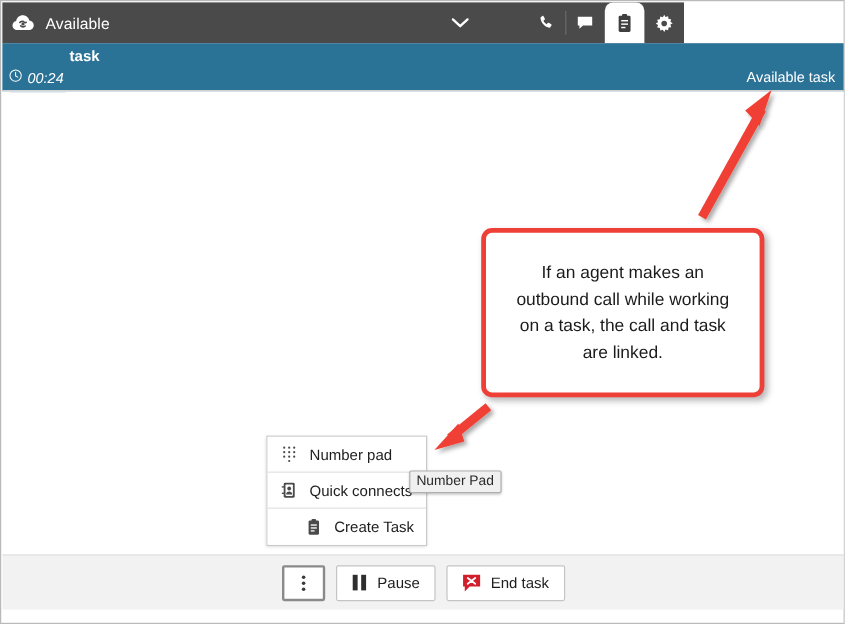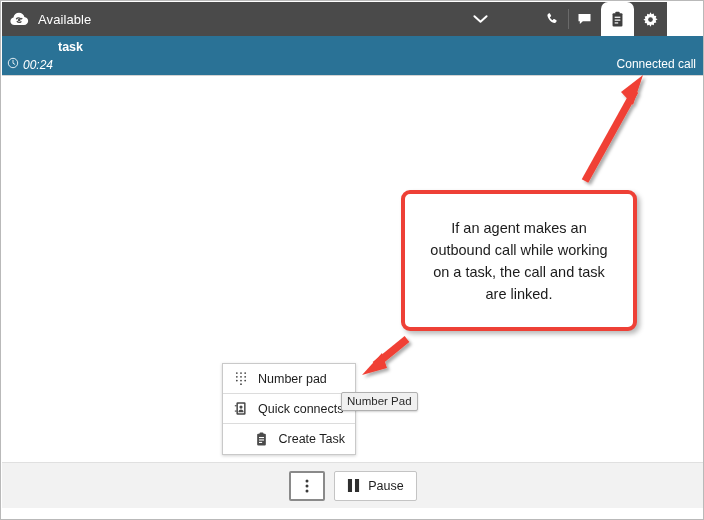--- a/index.html
+++ b/index.html
@@ -17,21 +17,21 @@
     box-sizing: border-box;
     border: 1px solid #b9b9b9;
     background: #ffffff;
     overflow: hidden;
   }
 
   
   .header {
     position: absolute;
     left: 1px; top: 1px;
-    width: 665px;
+    width: 568px;
     height: 34px;
     background: #4a4a4a;
     display: flex;
     align-items: center;
     box-sizing: border-box;
   }
   .logo-wrap {
     width: 34px;
     height: 34px;
     display: flex;
@@ -318,21 +318,21 @@
     <div class="task-title">task</div>
     <div class="task-timer">
       <span>
         <svg width="12" height="12" viewBox="0 0 24 24">
           <circle cx="12" cy="12" r="9.4" stroke="#ffffff" stroke-width="1.7" fill="none"></circle>
           <path d="M12 6.6v5.8l3.6 2.2" stroke="#ffffff" stroke-width="1.7" fill="none" stroke-linecap="round"></path>
         </svg>
       </span>
       <span>00:24</span>
     </div>
-    <div class="task-state">Connected call</div>
+    <div class="task-state">Available task</div>
   </div>
 
   <div class="canvas"></div>
 
   <div class="menu">
 
     <div class="menu-item">
       <span class="menu-icon">
         <svg width="14" height="15" viewBox="0 0 16 18">
           <g fill="#4a4a4a">
@@ -418,16 +418,25 @@
     <div class="fbtn">
       <span class="fbtn-icon">
         <svg width="13" height="15" viewBox="0 0 14 16">
           <rect x="1" y="1" width="4.4" height="14" fill="#2e2e2e"></rect>
           <rect x="8.6" y="1" width="4.4" height="14" fill="#2e2e2e"></rect>
         </svg>
       </span>
       <span>Pause</span>
     </div>
 
+    <div class="fbtn">
+      <span class="fbtn-icon">
+        <svg width="16" height="16" viewBox="0 0 18 18">
+          <path d="M1 1h16v11.2H7.2L2.6 16.8v-4.6H1z" fill="#d21f2b"></path>
+          <path d="M5.4 4.2 L12.4 9.6 M12.4 4.2 L5.4 9.6" stroke="#ffffff" stroke-width="1.7" stroke-linecap="round"></path>
+        </svg>
+      </span>
+      <span>End task</span>
+    </div>
 
   </div>
 
 </div>
 
 </body></html>

